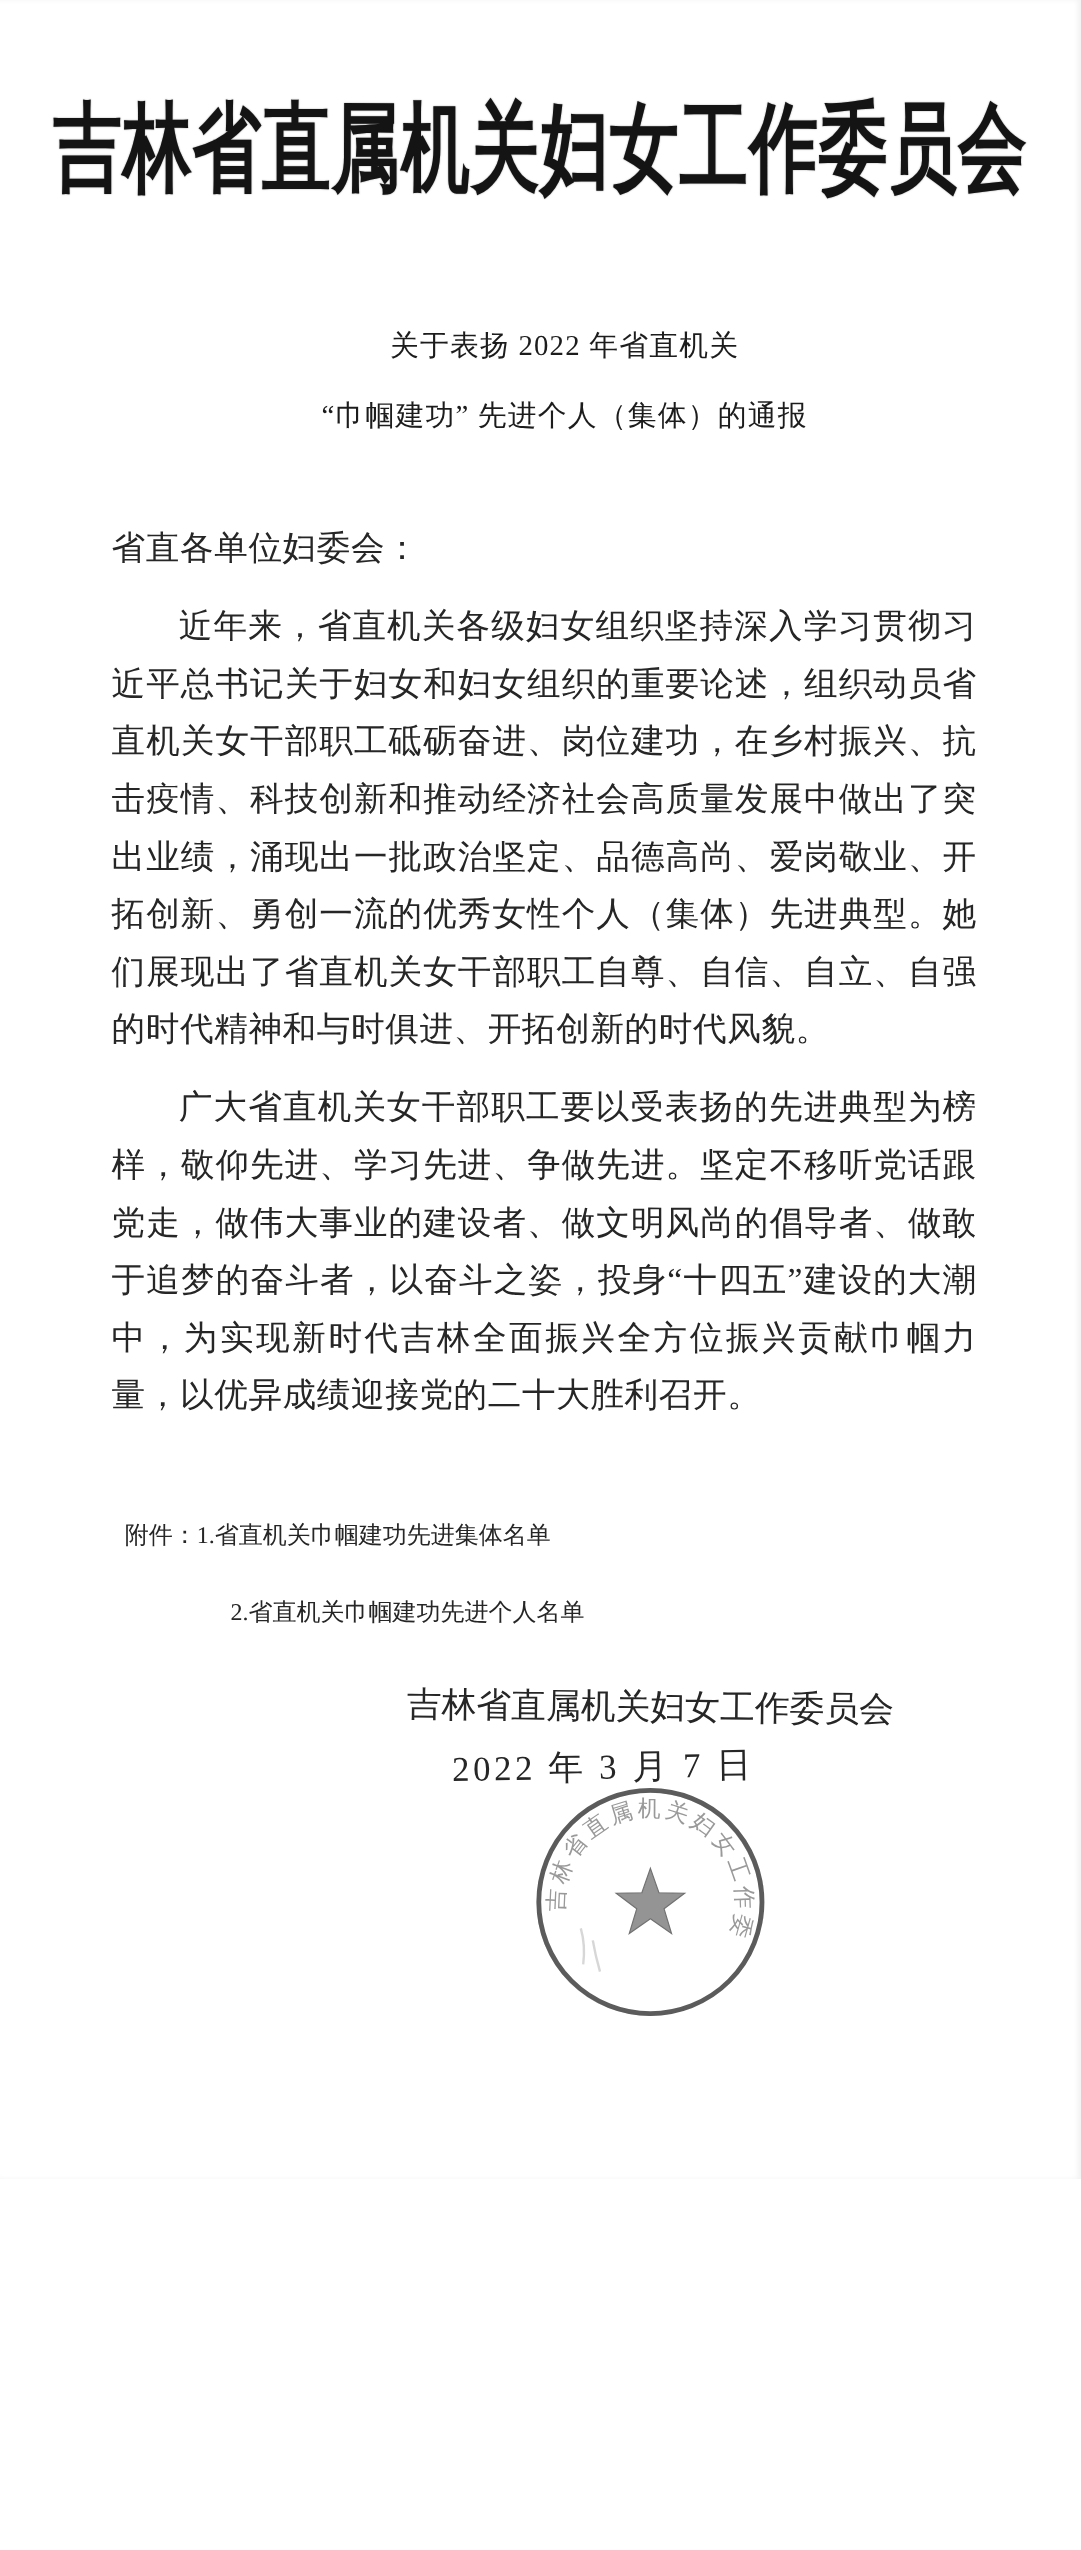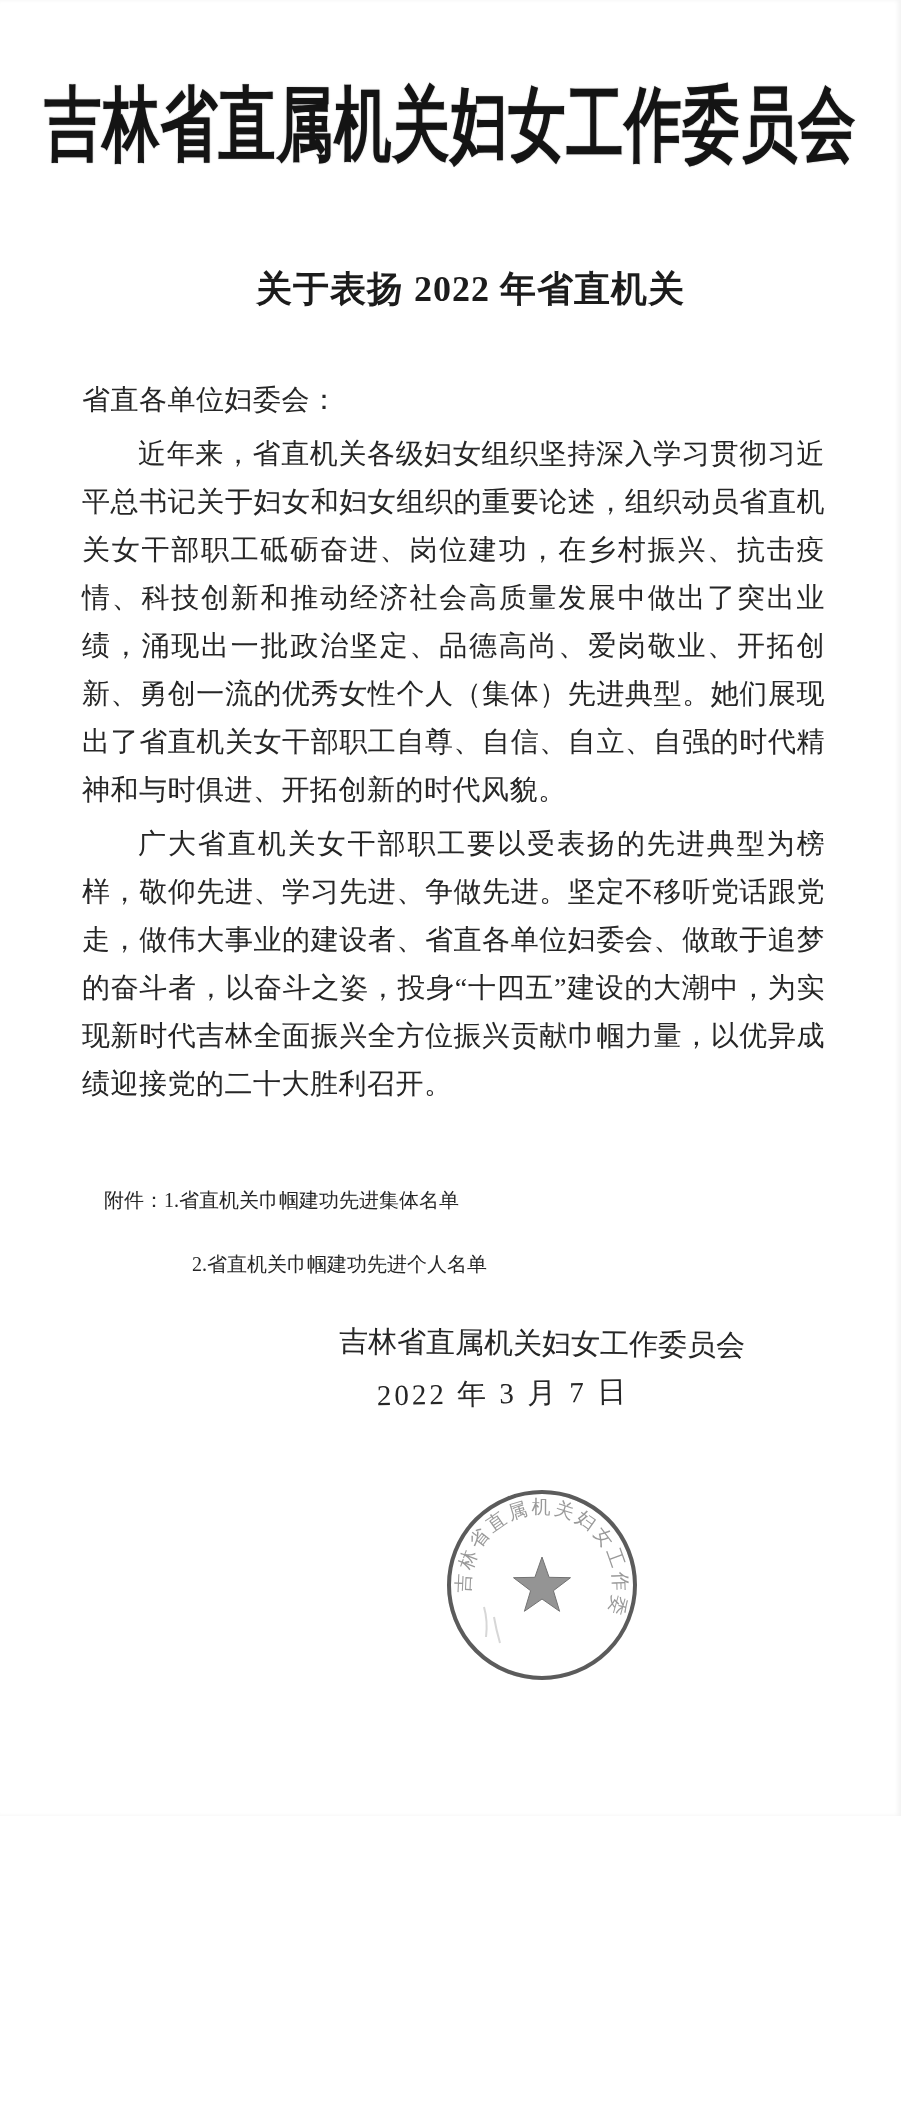--- a/index.html
+++ b/index.html
@@ -27,38 +27,38 @@
     color:#141414;
     transform:scaleY(1.42);
     transform-origin:center top;
     white-space:nowrap;
     text-shadow:0 0 1px rgba(20,20,20,0.55);
   }
   
   .doc-title {
     margin-top:66px;
     text-align:center;
-    font-size:36px;
-    font-weight:bold;
+    font-size:24px;
+    font-weight:normal;
     line-height:58px;
     color:#1c1c1c;
     letter-spacing:1px;
     padding-left:40px;
   }
   
   .body-text {
     margin-top:58px;
     padding:0 70px 0 76px;
     font-size:28px;
     line-height:48px;
     text-align:justify;
     letter-spacing:0.5px;
     color:#262626;
   }
-  .body-text p { margin:6px; text-indent:2em; }
+  .body-text p { margin:17px; text-indent:2em; }
   .body-text .salutation { text-indent:0; }
   
   .attachments {
     margin-top:60px;
     margin-left:104px;
     font-size:20px;
     line-height:64px;
     color:#262626;
   }
   .attach-line2 { padding-left:88px; }
@@ -102,26 +102,27 @@
 <body>
 
 <div class="page">
 
   <div class="masthead-wrap">
     <div class="masthead">吉林省直属机关妇女工作委员会</div>
   </div>
 
   <div class="doc-title">
     <div>关于表扬 2022 年省直机关</div>
+    <div>“巾帼建功” 先进个人（集体）的通报</div>
   </div>
 
   <div class="body-text">
     <p class="salutation">省直各单位妇委会：</p>
     <p>近年来，省直机关各级妇女组织坚持深入学习贯彻习近平总书记关于妇女和妇女组织的重要论述，组织动员省直机关女干部职工砥砺奋进、岗位建功，在乡村振兴、抗击疫情、科技创新和推动经济社会高质量发展中做出了突出业绩，涌现出一批政治坚定、品德高尚、爱岗敬业、开拓创新、勇创一流的优秀女性个人（集体）先进典型。她们展现出了省直机关女干部职工自尊、自信、自立、自强的时代精神和与时俱进、开拓创新的时代风貌。</p>
-    <p>广大省直机关女干部职工要以受表扬的先进典型为榜样，敬仰先进、学习先进、争做先进。坚定不移听党话跟党走，做伟大事业的建设者、省直各单位妇委会、做敢于追梦的奋斗者，以奋斗之姿，投身“十四五”建设的大潮中，为实现新时代吉林全面振兴全方位振兴贡献巾帼力量，以优异成绩迎接党的二十大胜利召开。</p>
+    <p>广大省直机关女干部职工要以受表扬的先进典型为榜样，敬仰先进、学习先进、争做先进。坚定不移听党话跟党走，做伟大事业的建设者、做文明风尚的倡导者、做敢于追梦的奋斗者，以奋斗之姿，投身“十四五”建设的大潮中，为实现新时代吉林全面振兴全方位振兴贡献巾帼力量，以优异成绩迎接党的二十大胜利召开。</p>
   </div>
 
   <div class="attachments">
     <div><span>附件：</span><span>1.省直机关巾帼建功先进集体名单</span></div>
     <div class="attach-line2">2.省直机关巾帼建功先进个人名单</div>
   </div>
 
   <div class="sign-block">
     <div class="sign-org">吉林省直属机关妇女工作委员会</div>
     <div class="sign-date">2022 年 3 月 7 日</div>

